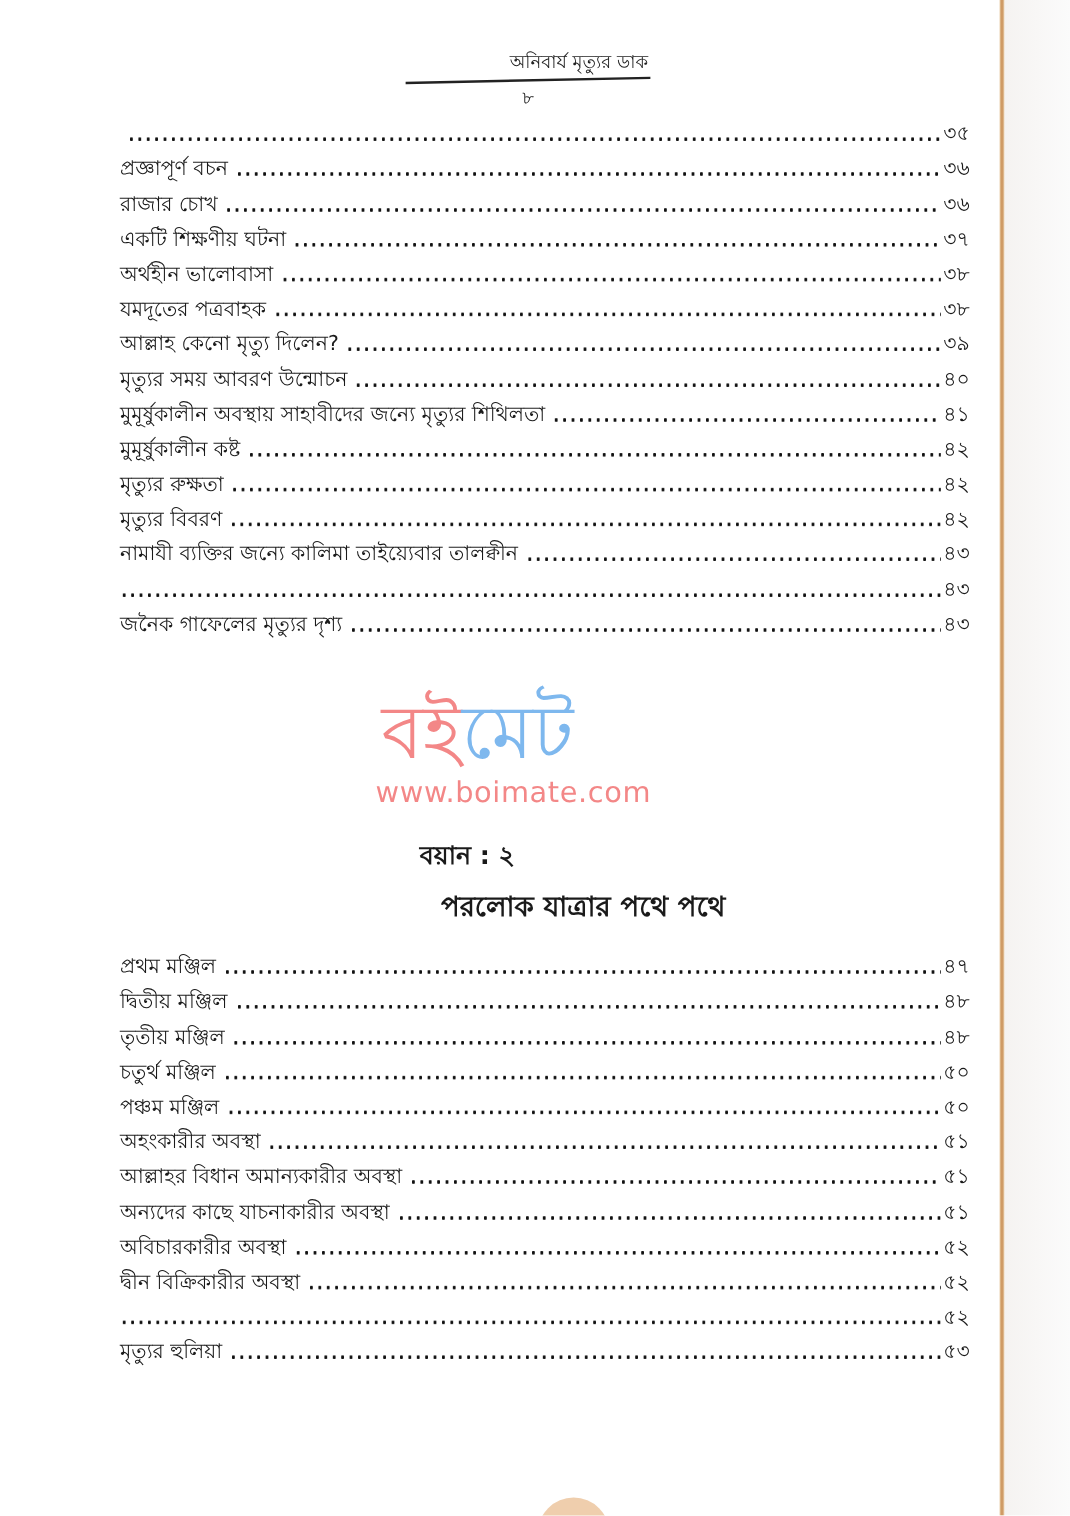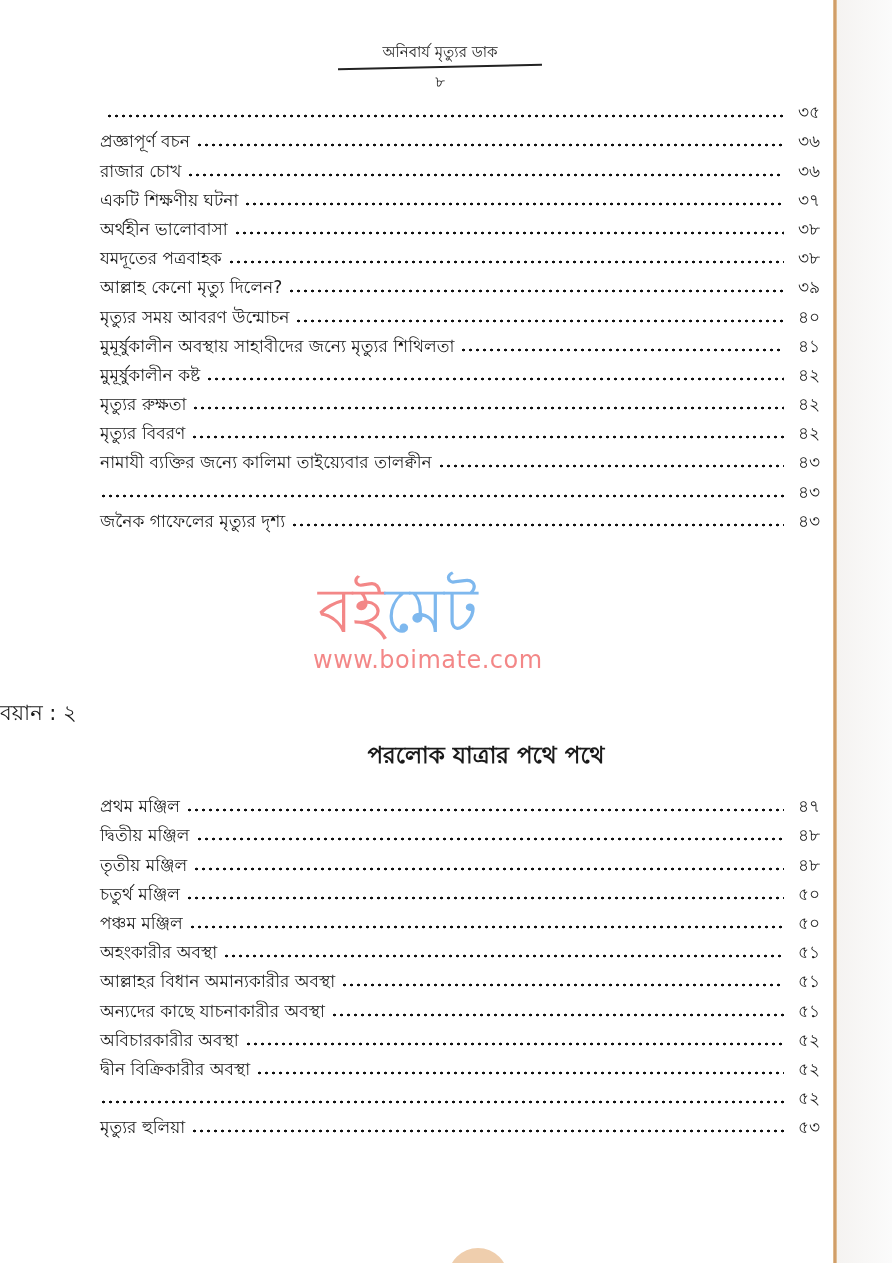--- a/index.html
+++ b/index.html
@@ -11,21 +11,21 @@
   }
   .page-edge {
     position:absolute; left:833px; top:0; width:4px; height:1263px;
     background:linear-gradient(90deg,#e6c8a0,#c98f55,#e9cfac);
   }
   .page-shadow {
     position:absolute; left:837px; top:0; width:55px; height:1263px;
     background:linear-gradient(90deg,#f5f3f1,#fbfbfb);
   }
   .running-head {
-    position:absolute; left:340px; top:40px; width:200px; text-align:center;
+    position:absolute; left:340px; top:40px; width:200px; text-align:right;
     font-size:15px; color:#222;
   }
   .head-rule {
     position:absolute; left:338px; top:66px; width:204px; height:2px;
     background:#222; transform:rotate(-1.2deg);
   }
   .page-num {
     position:absolute; left:420px; top:70px; width:40px; text-align:center;
     font-size:15px;
   }
@@ -33,24 +33,24 @@
   .toc-row {
     display:flex; align-items:flex-end; height:29.2px;
     font-size:17px; line-height:22px; white-space:nowrap;
   }
   .toc-title { flex:0 0 auto; padding-right:6px; }
   .toc-dots {
     flex:1 1 auto; overflow:hidden; height:18px; margin-bottom:4px;
     background-image:radial-gradient(circle,#111 1.3px,transparent 1.6px);
     background-size:7px 6px; background-repeat:repeat-x; background-position:left bottom;
   }
-  .toc-page { flex:0 0 auto; padding-left:2px; min-width:34px; text-align:right;margin-top:40px; }
+  .toc-page { flex:0 0 auto; padding-left:2px; min-width:34px; text-align:left;margin-top:40px; }
   .section-label {
-    position:absolute; left:0; width:779px; 
-    font-size:21px; font-weight:normal; top:697px;
+    position:absolute; left:0; width:779px; text-align:center;
+    font-size:21px; font-weight:bold; top:697px;
   }
   .section-title {
     position:absolute; left:0; width:892px; text-align:center;
     font-size:23px; font-weight:bold; top:737px;margin-left:40px;
   }
   .watermark {
     position:absolute; left:318px; top:578px; width:260px; height:100px;
     opacity:0.72; pointer-events:none;
   }
   .wm-logo {

